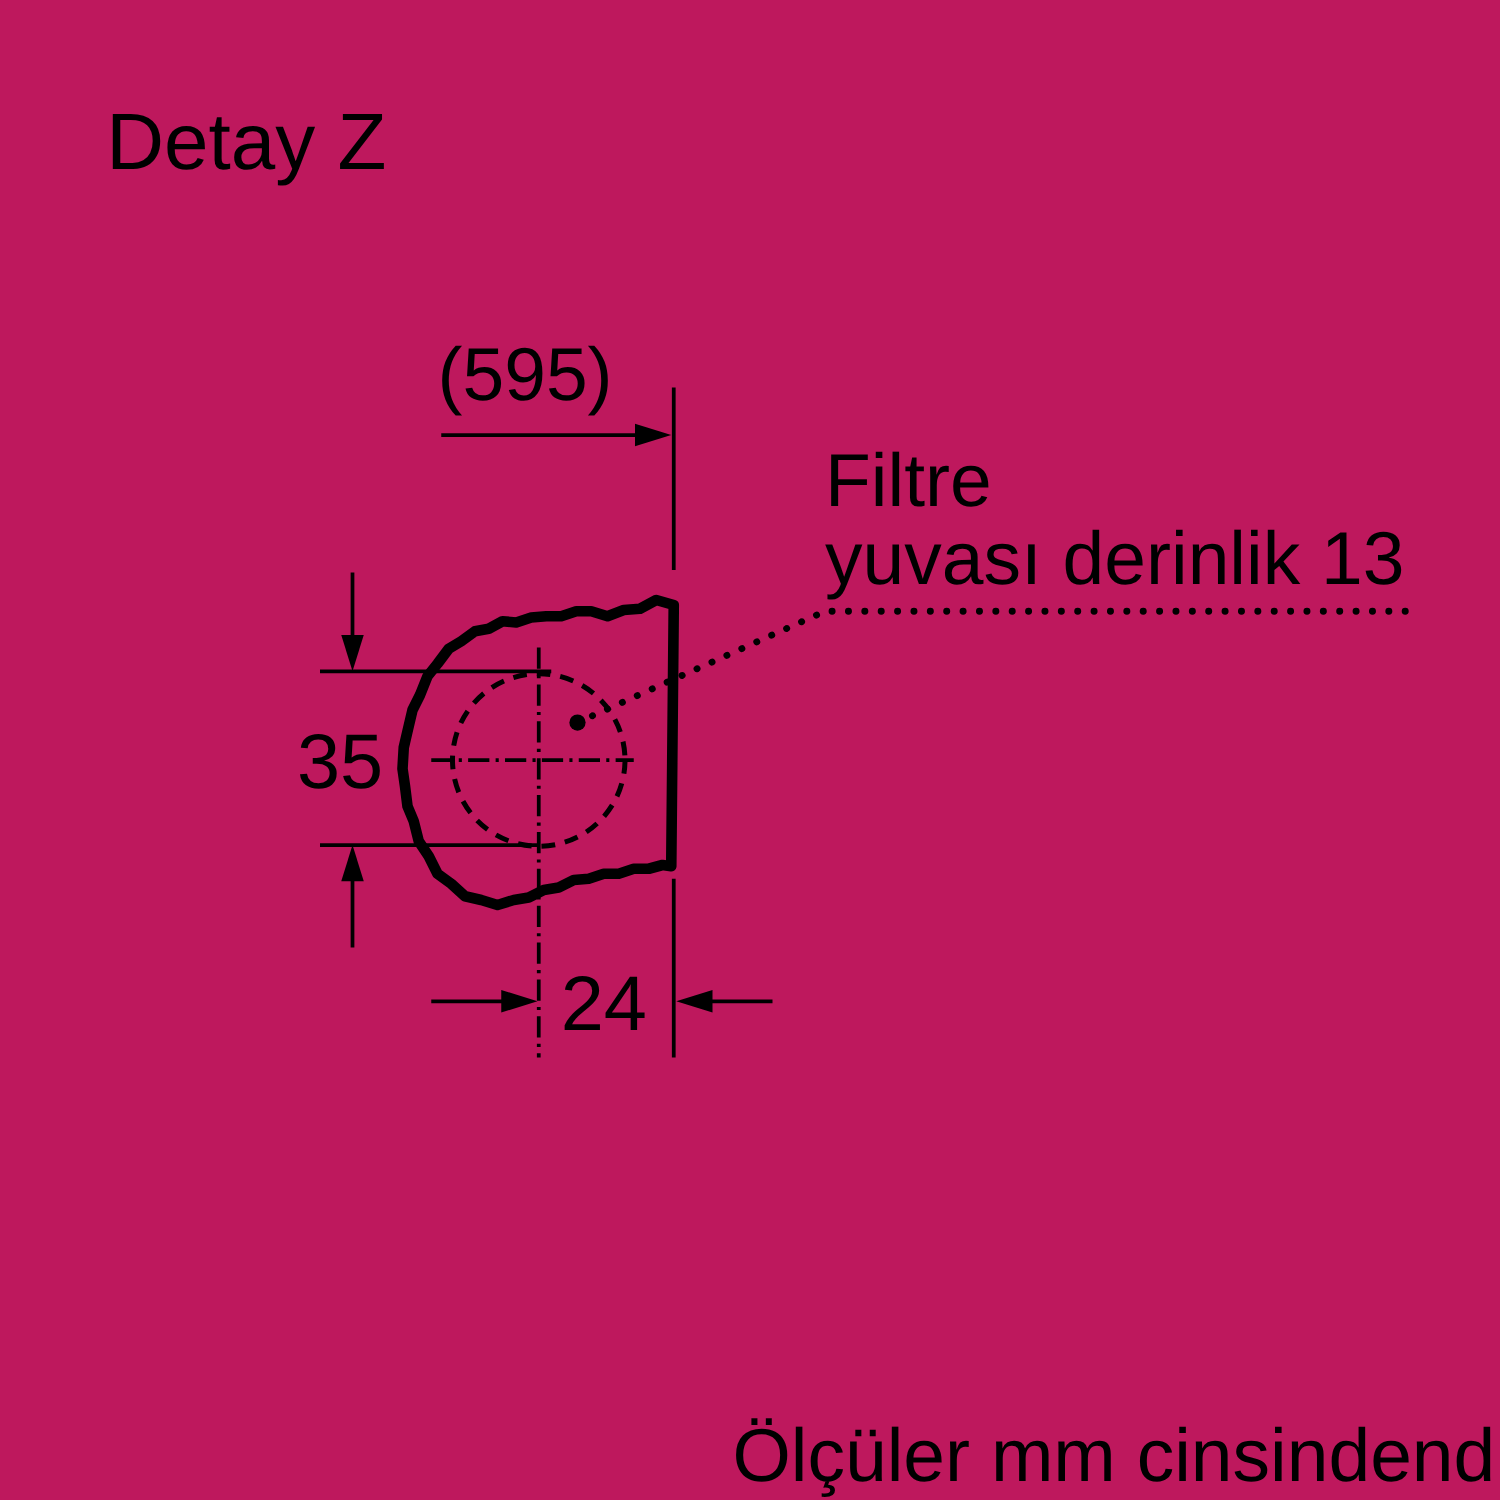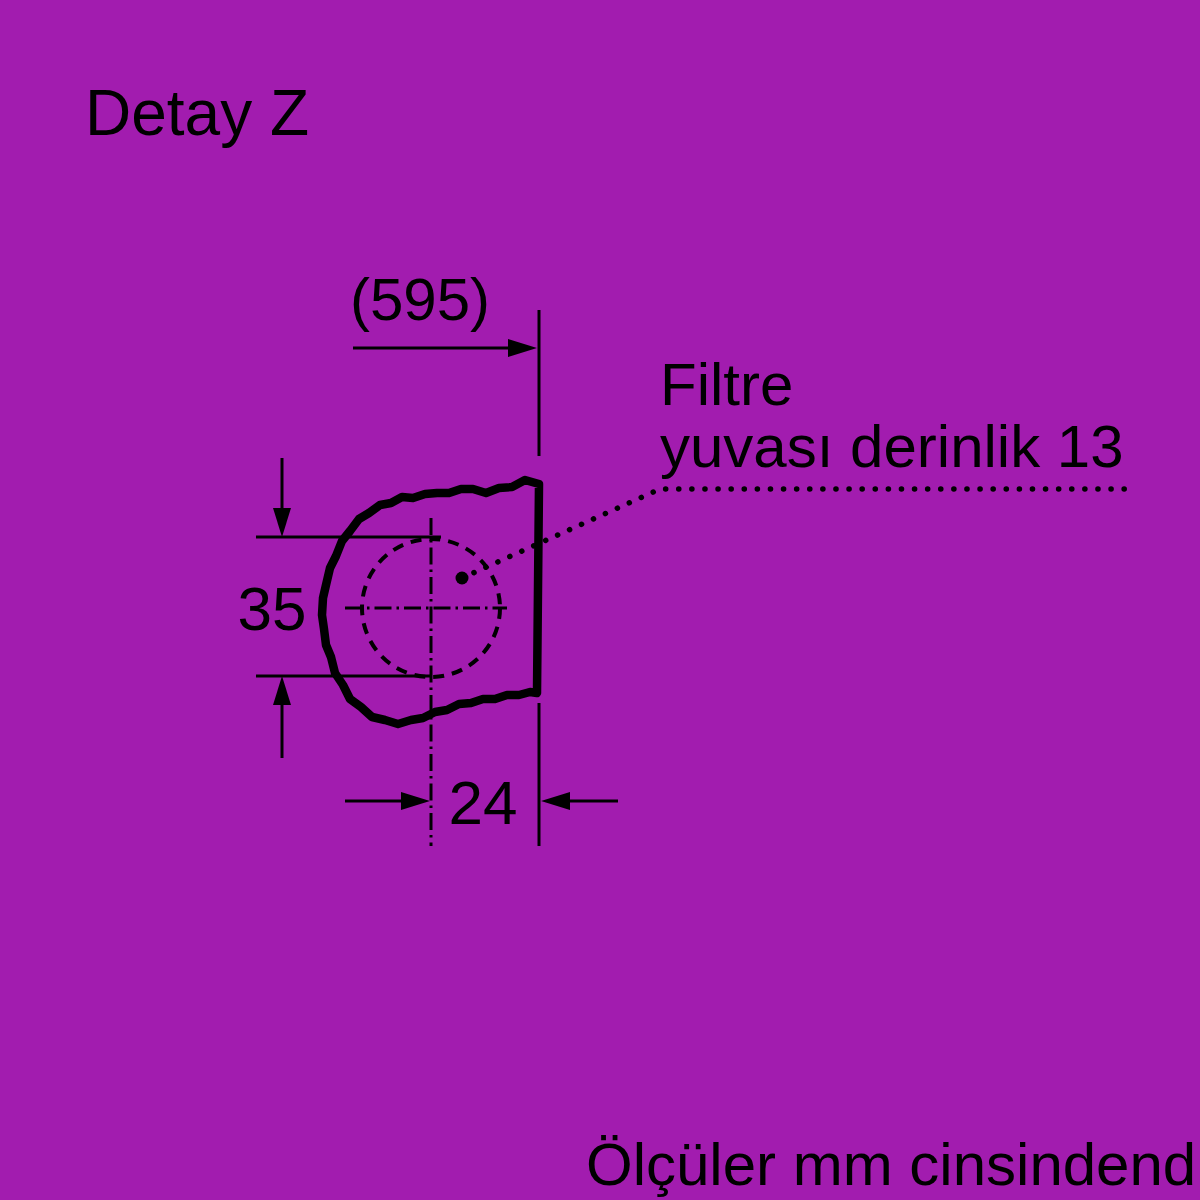--- a/index.html
+++ b/index.html
@@ -4,21 +4,21 @@
 <style>
   html, body {
     margin: 0;
     padding: 0;
     background: #ffffff;
   }
   .canvas {
     position: relative;
     width: 1200px;
     height: 1200px;
-    background: #a21caf;
+    background: #be185d;
     overflow: hidden;
   }
   svg {
     display: block;
   }
   svg text {
     font-family: "Liberation Sans", sans-serif;
     fill: #000000;
   }
   .t-title   { font-size: 64px; }

